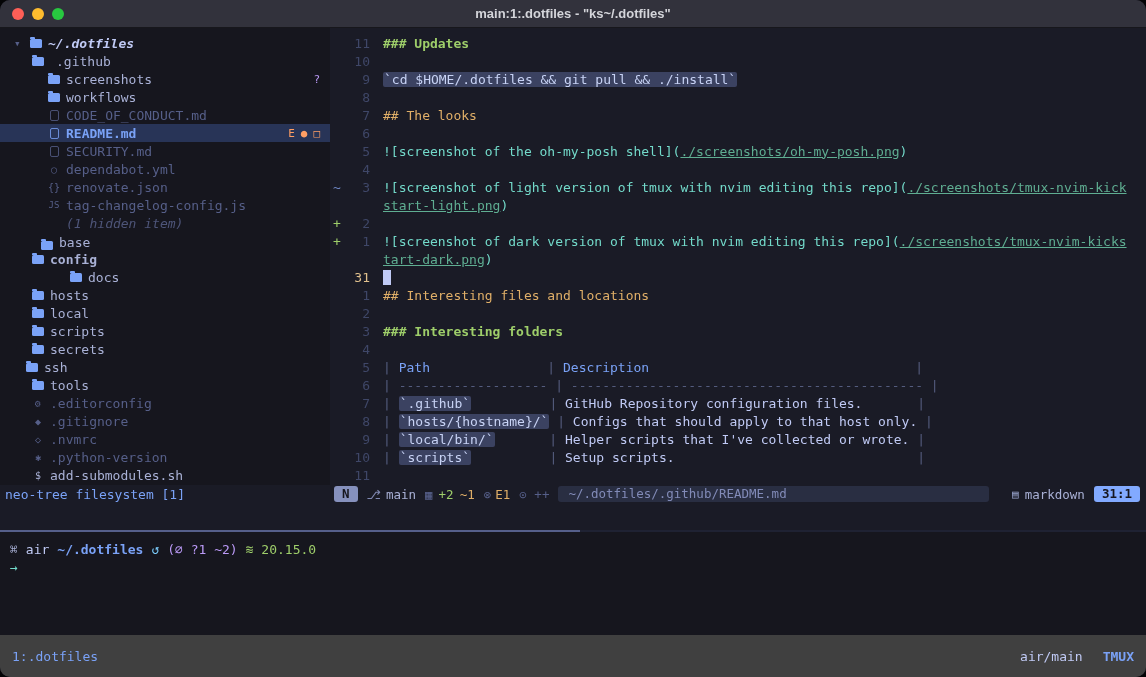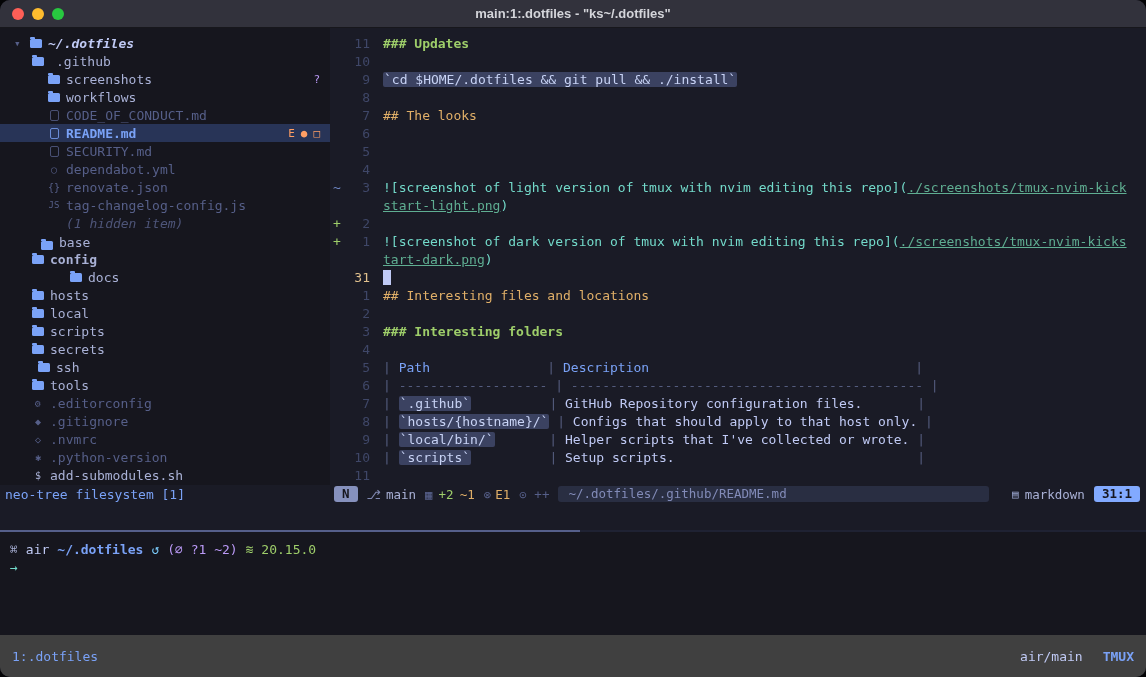--- a/index.html
+++ b/index.html
@@ -123,38 +123,38 @@
             <div class="tree-row dim" style="padding-left: 46px;"><span class="icon-slot">{}</span><span class="tree-label">renovate.json</span></div>
             <div class="tree-row dim" style="padding-left: 46px;"><span class="icon-slot" style="font-size: 9px;">JS</span><span class="tree-label">tag-changelog-config.js</span></div>
             <div class="tree-row hidden" style="padding-left: 46px;"><span class="icon-slot"></span><span class="tree-label">(1 hidden item)</span></div>
             <div class="tree-row dir" style="padding-left: 39px; align-items: flex-end;"><span class="icon-slot"><span class="shape-folder"></span></span><span class="tree-label">base</span></div>
             <div class="tree-row dir" style="padding-left: 30px; font-weight: bold;"><span class="icon-slot"><span class="shape-folder"></span></span><span class="tree-label">config</span></div>
             <div class="tree-row dir" style="padding-left: 30px; margin-left: 38px;"><span class="icon-slot"><span class="shape-folder"></span></span><span class="tree-label">docs</span></div>
             <div class="tree-row dir" style="padding-left: 30px;"><span class="icon-slot"><span class="shape-folder"></span></span><span class="tree-label">hosts</span></div>
             <div class="tree-row dir" style="padding-left: 30px;"><span class="icon-slot"><span class="shape-folder"></span></span><span class="tree-label">local</span></div>
             <div class="tree-row dir" style="padding-left: 30px;"><span class="icon-slot"><span class="shape-folder"></span></span><span class="tree-label">scripts</span></div>
             <div class="tree-row dir" style="padding-left: 30px;"><span class="icon-slot"><span class="shape-folder"></span></span><span class="tree-label">secrets</span></div>
-            <div class="tree-row dir" style="padding-left: 36px;"><span class="icon-slot"><span class="shape-folder"></span></span><span class="tree-label">ssh</span></div>
+            <div class="tree-row dir" style="padding-left: 24px;"><span class="icon-slot"><span class="shape-folder"></span></span><span class="tree-label">ssh</span></div>
             <div class="tree-row dir" style="padding-left: 30px;"><span class="icon-slot"><span class="shape-folder"></span></span><span class="tree-label">tools</span></div>
             <div class="tree-row dim" style="padding-left: 30px;"><span class="icon-slot">⚙</span><span class="tree-label">.editorconfig</span></div>
             <div class="tree-row dim" style="padding-left: 30px;"><span class="icon-slot">◆</span><span class="tree-label">.gitignore</span></div>
             <div class="tree-row dim" style="padding-left: 30px;"><span class="icon-slot">◇</span><span class="tree-label">.nvmrc</span></div>
             <div class="tree-row dim" style="padding-left: 30px;"><span class="icon-slot">✱</span><span class="tree-label">.python-version</span></div>
             <div class="tree-row file" style="padding-left: 30px;"><span class="icon-slot">$</span><span class="tree-label">add-submodules.sh</span></div>
           </div>
       </div>
       <div class="editor">
         <div>
             <div class="ed-line"><span class="ed-sign"> </span><span class="ed-num">11</span><span class="ed-content"><span class="sg-h3">### Updates</span></span></div>
             <div class="ed-line"><span class="ed-sign"> </span><span class="ed-num">10</span><span class="ed-content"></span></div>
             <div class="ed-line"><span class="ed-sign"> </span><span class="ed-num">9</span><span class="ed-content"><span class="sg-code">`cd $HOME/.dotfiles &amp;&amp; git pull &amp;&amp; ./install`</span></span></div>
             <div class="ed-line"><span class="ed-sign"> </span><span class="ed-num">8</span><span class="ed-content"></span></div>
             <div class="ed-line"><span class="ed-sign"> </span><span class="ed-num">7</span><span class="ed-content"><span class="sg-h2">## The looks</span></span></div>
             <div class="ed-line"><span class="ed-sign"> </span><span class="ed-num">6</span><span class="ed-content"></span></div>
-            <div class="ed-line"><span class="ed-sign"> </span><span class="ed-num">5</span></div>
+            <div class="ed-line"><span class="ed-sign"> </span><span class="ed-num">5</span><span class="ed-content"><span class="sg-link">![screenshot of the oh-my-posh shell](</span><span class="sg-url">./screenshots/oh-my-posh.png</span><span class="sg-link">)</span></span></div>
             <div class="ed-line"><span class="ed-sign"> </span><span class="ed-num">4</span><span class="ed-content"></span></div>
             <div class="ed-line"><span class="ed-sign sign-chg">~</span><span class="ed-num">3</span><span class="ed-content"><span class="sg-link">![screenshot of light version of tmux with nvim editing this repo](</span><span class="sg-url">./screenshots/tmux-nvim-kick</span></span></div>
             <div class="ed-line"><span class="ed-sign"> </span><span class="ed-num"></span><span class="ed-content"><span class="sg-url">start-light.png</span><span class="sg-link">)</span></span></div>
             <div class="ed-line"><span class="ed-sign sign-add">+</span><span class="ed-num">2</span><span class="ed-content"></span></div>
             <div class="ed-line"><span class="ed-sign sign-add">+</span><span class="ed-num">1</span><span class="ed-content"><span class="sg-link">![screenshot of dark version of tmux with nvim editing this repo](</span><span class="sg-url">./screenshots/tmux-nvim-kicks</span></span></div>
             <div class="ed-line"><span class="ed-sign"> </span><span class="ed-num"></span><span class="ed-content"><span class="sg-url">tart-dark.png</span><span class="sg-link">)</span></span></div>
             <div class="ed-line"><span class="ed-sign"> </span><span class="ed-num cur">31</span><span class="ed-content"><span class="cursor-block"></span></span></div>
             <div class="ed-line"><span class="ed-sign"> </span><span class="ed-num">1</span><span class="ed-content"><span class="sg-h2">## Interesting files and locations</span></span></div>
             <div class="ed-line"><span class="ed-sign"> </span><span class="ed-num">2</span><span class="ed-content"></span></div>
             <div class="ed-line"><span class="ed-sign"> </span><span class="ed-num">3</span><span class="ed-content"><span class="sg-h3">### Interesting folders</span></span></div>

